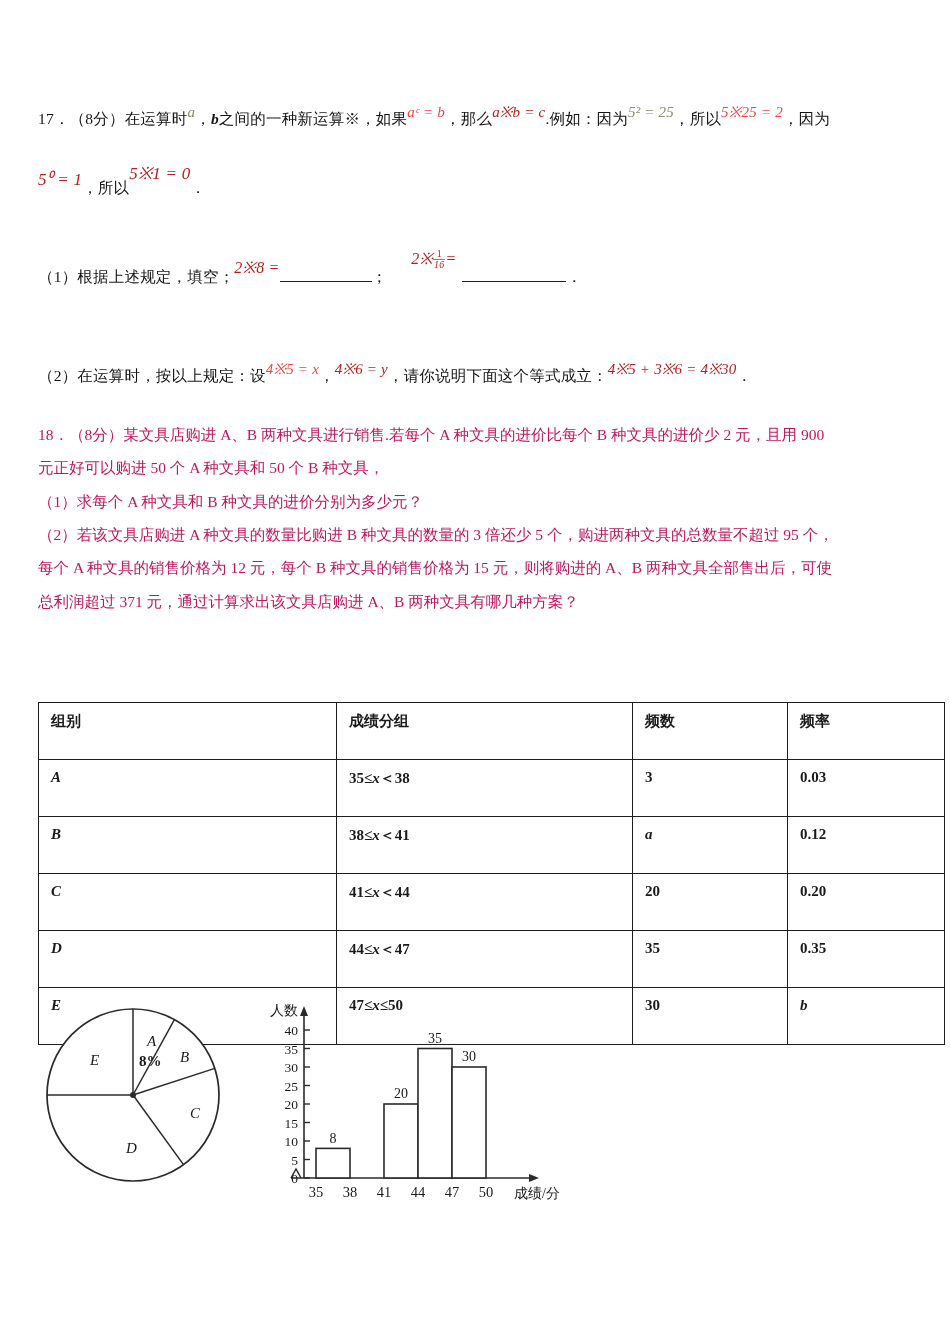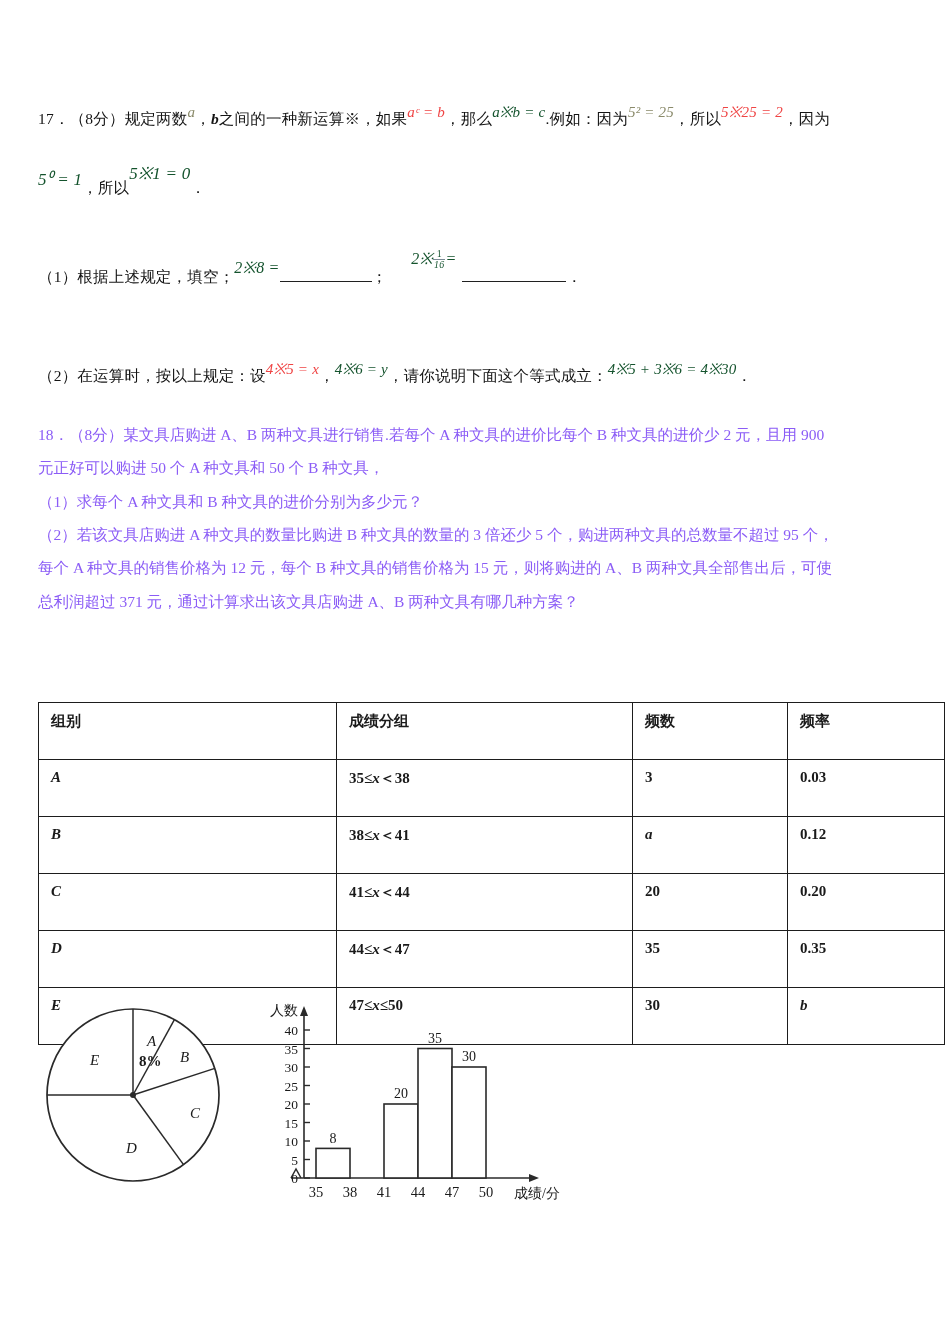--- a/index.html
+++ b/index.html
@@ -29,37 +29,37 @@
     font-size: 15.5px;
     line-height: 1.45;
     letter-spacing: 0.2px;
     white-space: nowrap;
     color: #141414;
   }
   .qblock {
     position: absolute;
     font-size: 15.5px;
     line-height: 2.15;
-    color: #8b5cf6;
+    color: #be185d;
   }
   .qblock .ln { white-space: nowrap; display: block; }
   b.v { font-weight: bold; font-style: italic; font-family: "Liberation Serif", serif;}
 
   
   .m {
     font-family: "Liberation Serif", serif;
     font-style: italic;
     font-size: 15px;
     color: #5f6b6b;
     white-space: nowrap;
   }
   .m.blue { color: #ef4444; }
-  .m.teal { color: #14532d; }
+  .m.teal { color: #b91c1c; }
   .m.olive { color: #8a8a6a; }
-  .m.gray { color: #14532d; }
+  .m.gray { color: #b91c1c; }
   .raise { position: relative; top: -7px; }
 
   
   .frac {
     display: inline-block;
     vertical-align: -0.45em;
     text-align: center;
     font-style: normal;
     font-size: 0.62em;
     line-height: 1.05;
@@ -103,21 +103,21 @@
   .figs { position: absolute; left: 38px; top: 998px; width: 540px; height: 215px; }
   svg { display: block; }
   .fig-label { font-family: "Liberation Serif", serif; }
 </style>
 </head>
 <body>
 
 <div class="page">
 
   <div class="qline" style="left:38px; top:108px;">
-    <span>17．</span><span>（8分）</span><span>规定两数</span><span class="m olive raise">a</span><span>，</span><b class="v">b</b><span>之间的一种新运算※，如果</span><span class="m blue raise">aᶜ = b</span><span>，那么</span><span class="m gray raise">a※b = c</span><span>.例如：因为</span><span class="m olive raise">5² = 25</span><span>，所以</span><span class="m blue raise">5※25 = 2</span><span>，因为</span>
+    <span>17．</span><span>（8分）</span><span>在运算时</span><span class="m olive raise">a</span><span>，</span><b class="v">b</b><span>之间的一种新运算※，如果</span><span class="m blue raise">aᶜ = b</span><span>，那么</span><span class="m gray raise">a※b = c</span><span>.例如：因为</span><span class="m olive raise">5² = 25</span><span>，所以</span><span class="m blue raise">5※25 = 2</span><span>，因为</span>
   </div>
 
   <div class="qline" style="left:38px; top:168px;">
     <span class="m teal" style="font-size:17px;">5⁰ = 1</span><span style="position:relative; top:8px;">，所以</span><span class="m teal" style="font-size:17px; position:relative; top:-6px;">5※1 = 0</span><span style="position:relative; top:8px;">．</span>
   </div>
 
   <div class="qline" style="left:38px; top:265px;">
     <span>（1）根据上述规定，填空；</span><span class="m gray" style="font-size:16px; position:relative; top:-9px;">2※8 =</span><span class="blank-s"></span><span>；</span><span class="m gray" style="font-size:16px; position:relative; top:-18px; margin-left:24px;"><span>2※</span><span class="frac"><span class="num">1</span><span class="den">16</span></span><span>=</span></span><span class="blank-m" style="margin-left:6px;"></span><span>．</span>
   </div>
 

